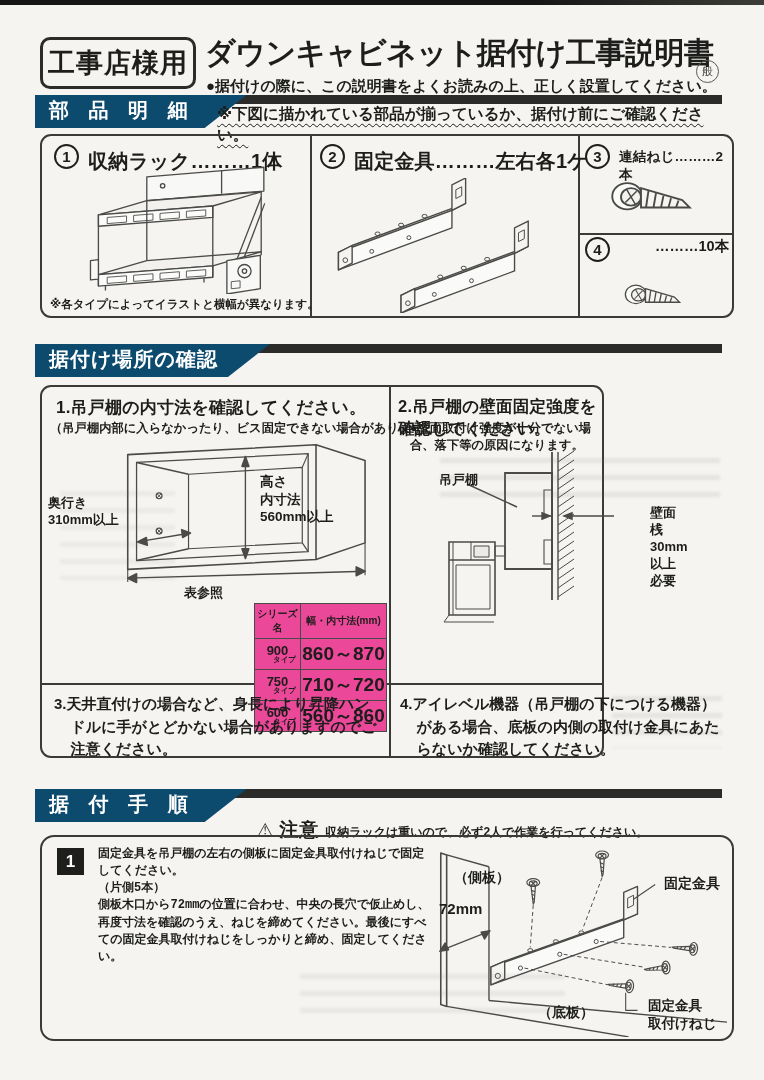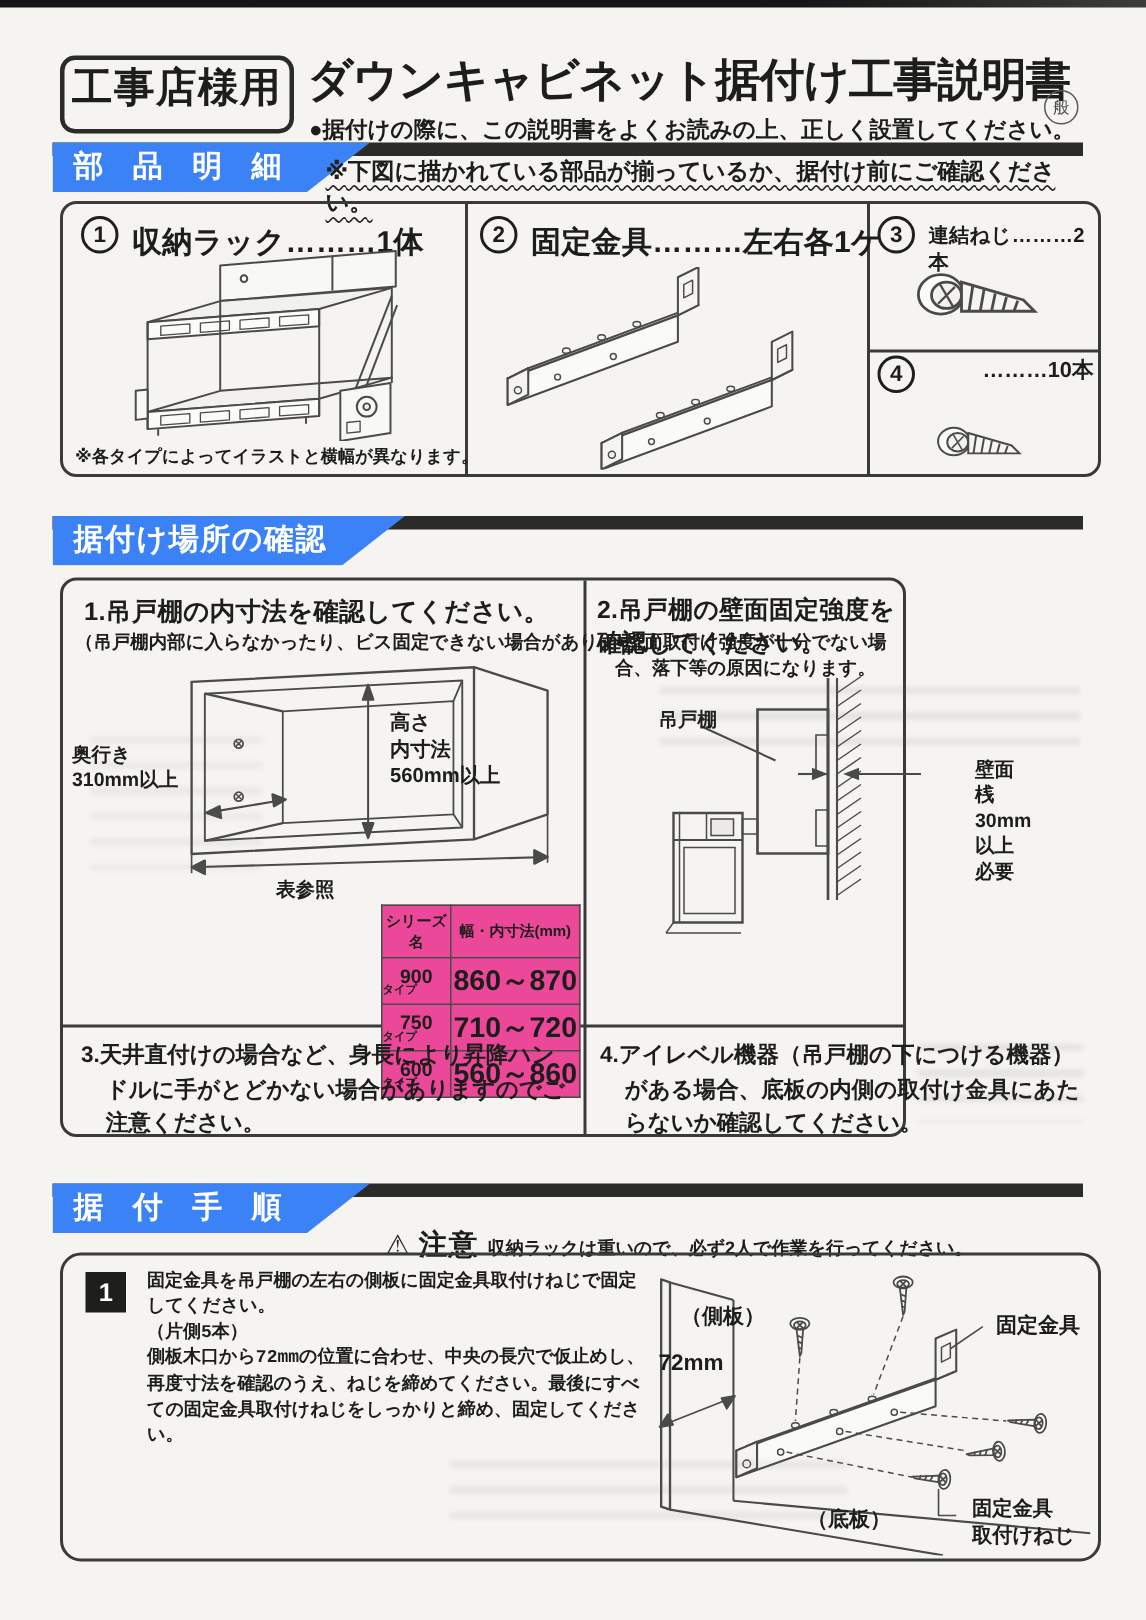--- a/index.html
+++ b/index.html
@@ -9,33 +9,33 @@
     background:#f5f4f1; overflow:hidden; color:#1d1d1b;
     font-family:"Liberation Sans","DejaVu Sans",sans-serif;
   }
   .abs { position:absolute; }
   .prelines { white-space:pre-line; }
   .scanline-top { position:absolute; left:0; top:0; width:764px; height:5px;
     background:linear-gradient(90deg,#161616 0 70%,#3c3c3a 100%); }
 
   
   .audience-box { position:absolute; left:40px; top:37px; width:156px; height:52px;
-    border:3px solid #2b2b29; border-radius:10px; display:flex; 
+    border:3px solid #2b2b29; border-radius:10px; display:flex; align-items:center;
     justify-content:center; font-size:27px; font-weight:600; letter-spacing:1px; }
   .doc-title { position:absolute; left:205px; top:33px; font-size:30px; font-weight:900;
     letter-spacing:-0.5px; }
   .doc-subtitle { position:absolute; left:206px; top:77px; font-size:15px; font-weight:700; }
   .stamp { position:absolute; left:696px; top:60px; width:23px; height:23px;
     border:1.5px solid #5a5a58; border-radius:50%; color:#4a4a48;
     display:flex; align-items:center; justify-content:center; font-size:11px; }
 
   
   .bar { position:absolute; left:35px; width:687px; height:33px; }
   .bar-strip { position:absolute; top:0; left:0; right:0; height:9px; background:#2b2b29; }
-  .bar-flag { position:absolute; top:0; left:0; height:33px; background:#3b82f6; color:#fff;
+  .bar-flag { position:absolute; top:0; left:0; height:33px; background:#0c4a6e; color:#fff;
     font-weight:700; display:flex; align-items:center; padding:0 52px 2px 14px;
     clip-path:polygon(0 0,100% 0,calc(100% - 42px) 100%,0 100%); }
   .bar-note { position:absolute; top:9px; font-size:15.5px; font-weight:700;
     text-decoration:underline wavy 1px; text-underline-offset:4px; }
   .caution-row { position:absolute; display:flex; align-items:baseline; gap:6px; }
   .caution-icon { font-size:18px; font-weight:900; }
   .caution-title { font-size:19px; font-weight:900; letter-spacing:1px; }
   .caution-text { font-size:12px; font-weight:700;margin-top:26px; }
 
   
@@ -57,21 +57,21 @@
   .hang { padding-left:1.1em; text-indent:-1.1em; }
 
   
   table.stable { border-collapse:collapse; background:#ec4899; }
   table.stable th, table.stable td { border:1.4px solid #4a4a48; text-align:center; }
   table.stable th { font-size:10px; font-weight:700; padding:3px 2px; }
   td.series { width:46px; padding:1px 0; }
   td.range { width:86px; font-size:19px; font-weight:600; padding:2px 0; }
   .snum { display:block; font-size:13px; font-weight:800; line-height:1; }
   .styp { display:block; font-size:7.5px; font-weight:700; line-height:1; margin:-1px 4px 0 0;
-    text-align:left; }
+    text-align:right; }
 
   
   .step-num { position:absolute; width:27px; height:27px; background:#1e1e1c; color:#fff;
     display:flex; align-items:center; justify-content:center; font-size:17px; font-weight:800; }
   .step-text { position:absolute; width:332px; font-size:12px; font-weight:600; line-height:1.43;font-family:Liberation Mono, monospace; }
   .step-text p { margin:0; }
 
   .bleed { position:absolute; opacity:.12; filter:blur(1.6px); pointer-events:none;
     background:repeating-linear-gradient(180deg,transparent 0 6px,#6f6f6c 6px 11px,transparent 11px 17px); }
 

